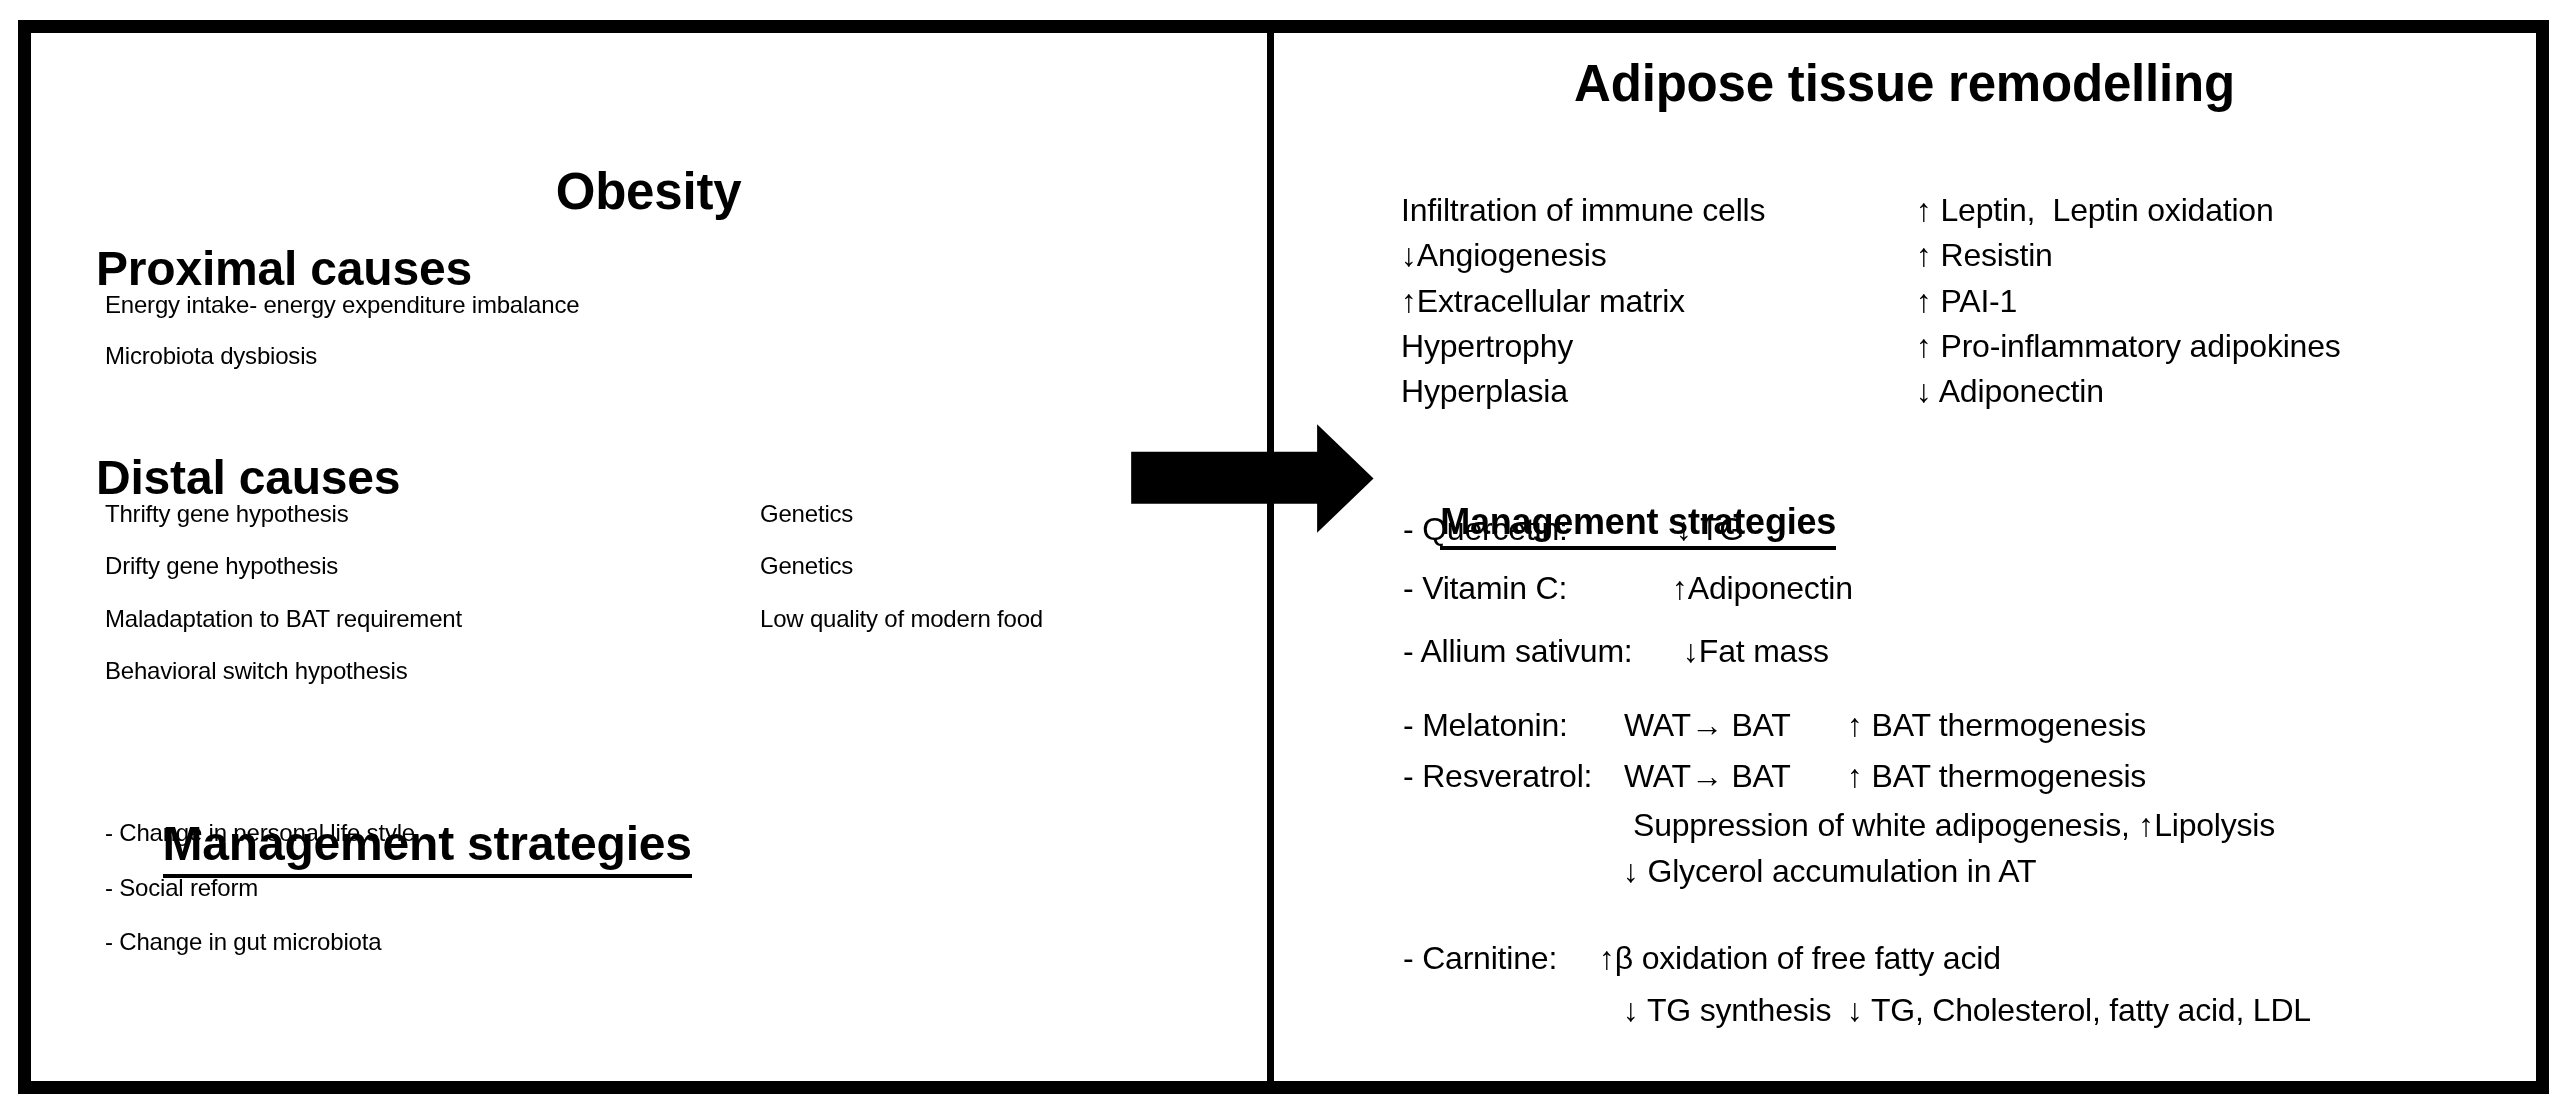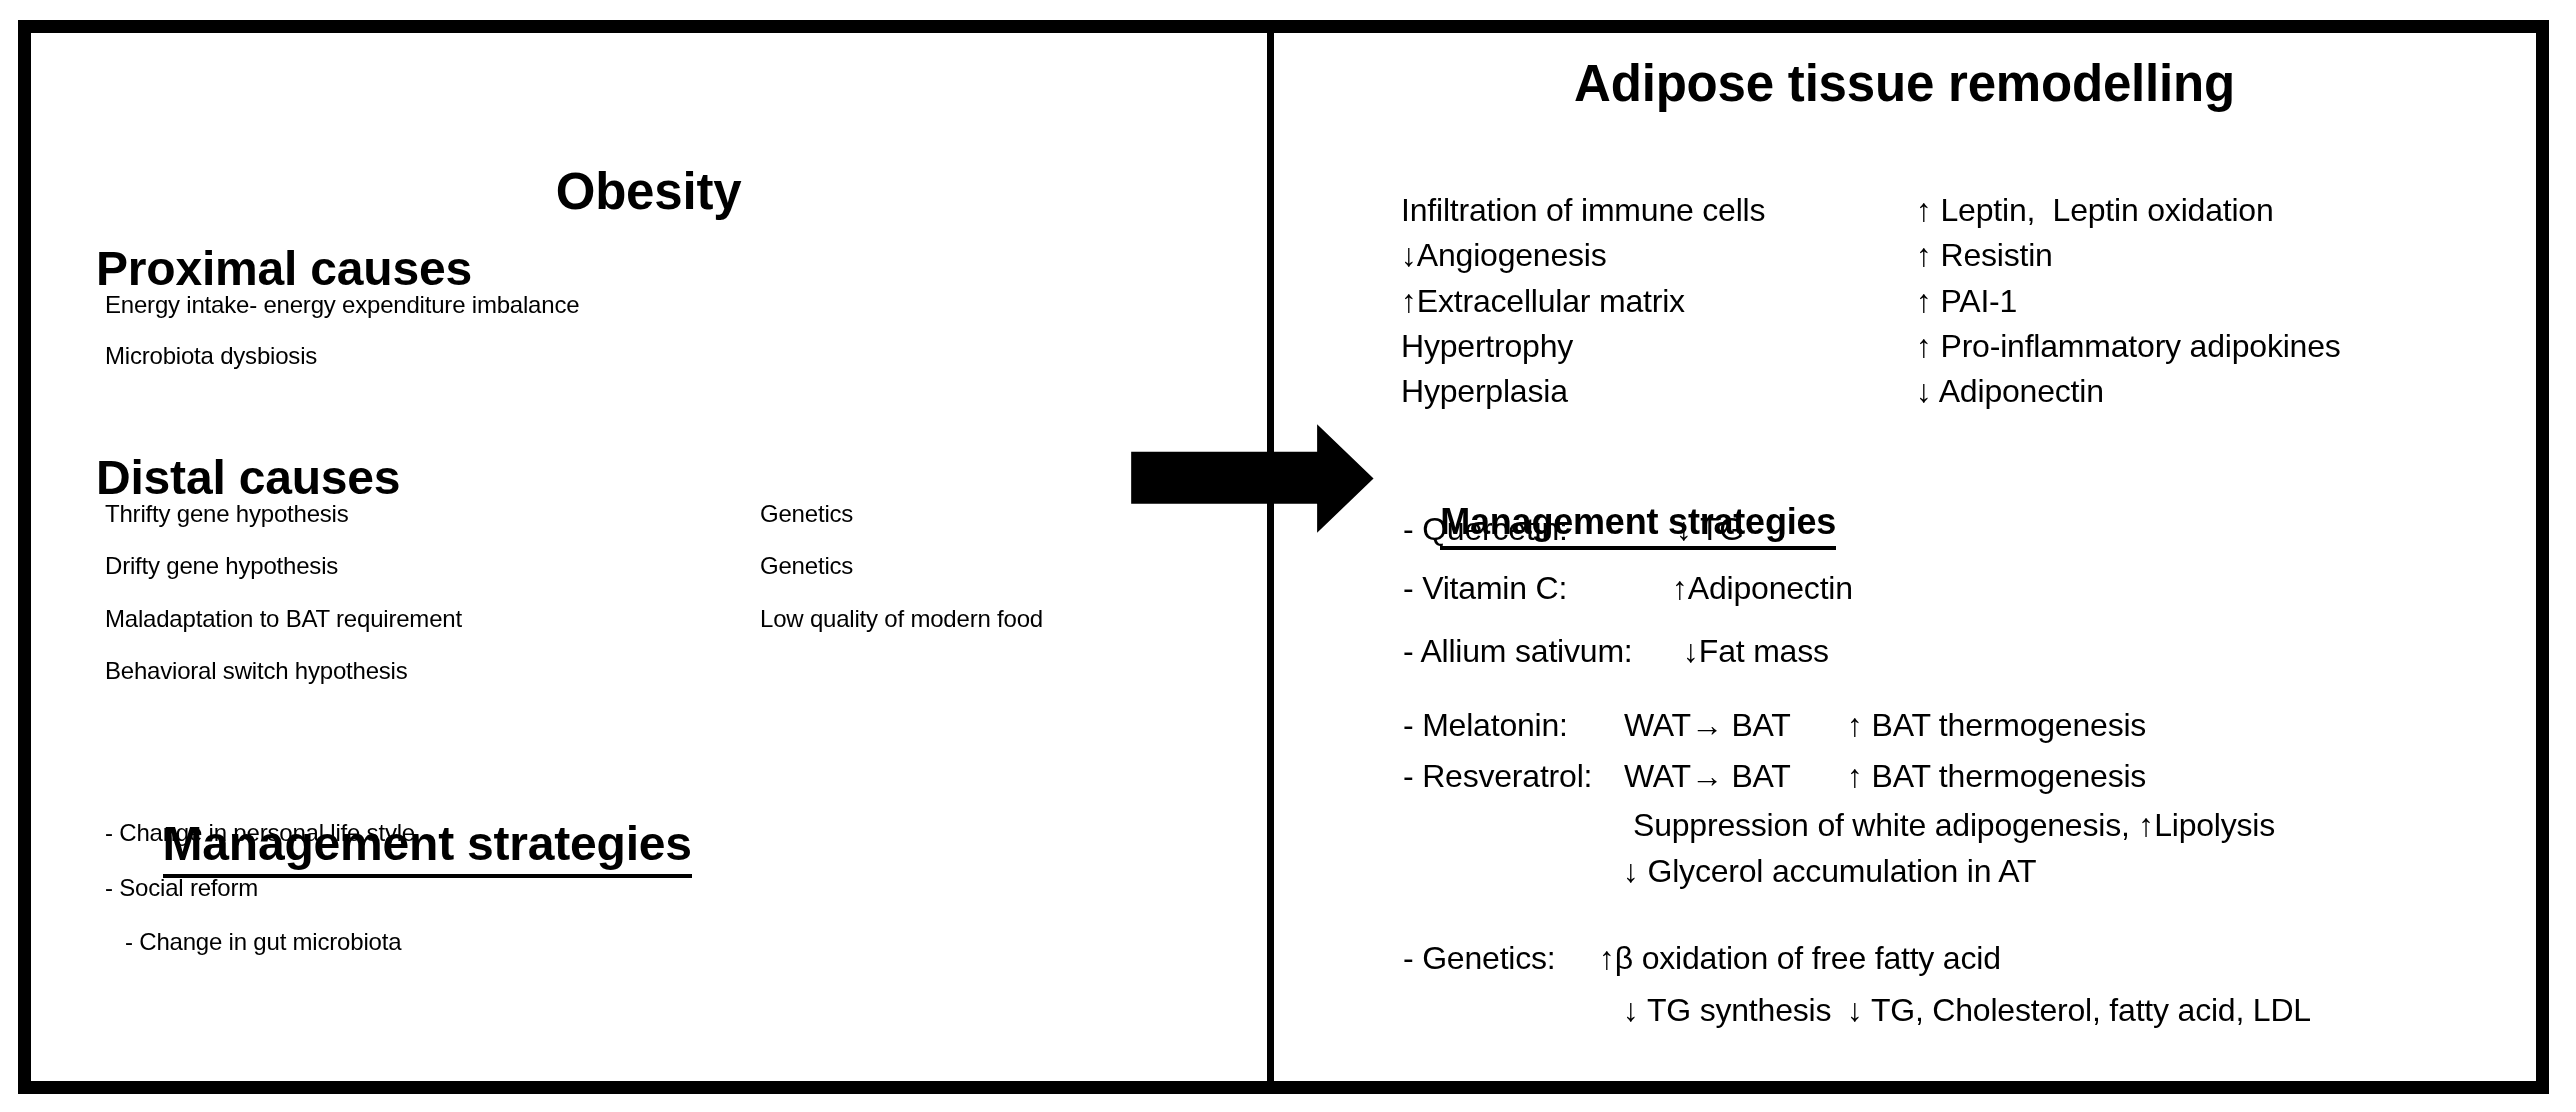--- a/index.html
+++ b/index.html
@@ -56,21 +56,21 @@
   <div class="t body-l" style="left:105px;top:605px;">Maladaptation to BAT requirement</div>
   <div class="t body-l" style="left:760px;top:605px;">Low quality of modern food</div>
 
   <div class="t body-l" style="left:105px;top:657px;">Behavioral switch hypothesis</div>
 
   <div class="t h-l" style="left:110px;top:761px;">
     <span class="u">Management strategies</span>
   </div>
   <div class="t body-l" style="left:105px;top:819px;">- Change in personal life style</div>
   <div class="t body-l" style="left:105px;top:874px;">- Social reform</div>
-  <div class="t body-l" style="left:105px;top:928px;margin-left:20px;">- Change in gut microbiota</div>
+  <div class="t body-l" style="left:105px;top:928px;">- Change in gut microbiota</div>
 
   <div class="t title" style="left:1276px;top:55px;width:1257px;">Adipose tissue remodelling</div>
 
   <div class="t body-r" style="left:1401px;top:192px;">Infiltration of immune cells</div>
   <div class="t body-r" style="left:1401px;top:237px;">↓Angiogenesis</div>
   <div class="t body-r" style="left:1401px;top:283px;">↑Extracellular matrix</div>
   <div class="t body-r" style="left:1401px;top:328px;">Hypertrophy</div>
   <div class="t body-r" style="left:1401px;top:373px;">Hyperplasia</div>
 
   <div class="t body-r" style="left:1916px;top:192px;">↑ Leptin,  Leptin oxidation</div>
@@ -95,19 +95,19 @@
   <div class="t body-r" style="left:1403px;top:707px;">- Melatonin:</div>
   <div class="t body-r" style="left:1624px;top:707px;">WAT→ BAT</div>
   <div class="t body-r" style="left:1847px;top:707px;">↑ BAT thermogenesis</div>
 
   <div class="t body-r" style="left:1403px;top:758px;">- Resveratrol:</div>
   <div class="t body-r" style="left:1624px;top:758px;">WAT→ BAT</div>
   <div class="t body-r" style="left:1847px;top:758px;">↑ BAT thermogenesis</div>
   <div class="t body-r" style="left:1633px;top:807px;">Suppression of white adipogenesis, ↑Lipolysis</div>
   <div class="t body-r" style="left:1623px;top:853px;">↓ Glycerol accumulation in AT</div>
 
-  <div class="t body-r" style="left:1403px;top:940px;">- Genetics:</div>
+  <div class="t body-r" style="left:1403px;top:940px;">- Carnitine:</div>
   <div class="t body-r" style="left:1599px;top:940px;">↑β oxidation of free fatty acid</div>
   <div class="t body-r" style="left:1623px;top:992px;">↓ TG synthesis</div>
   <div class="t body-r" style="left:1847px;top:992px;">↓ TG, Cholesterol, fatty acid, LDL</div>
 
 </div>
 
 
 </body></html>

